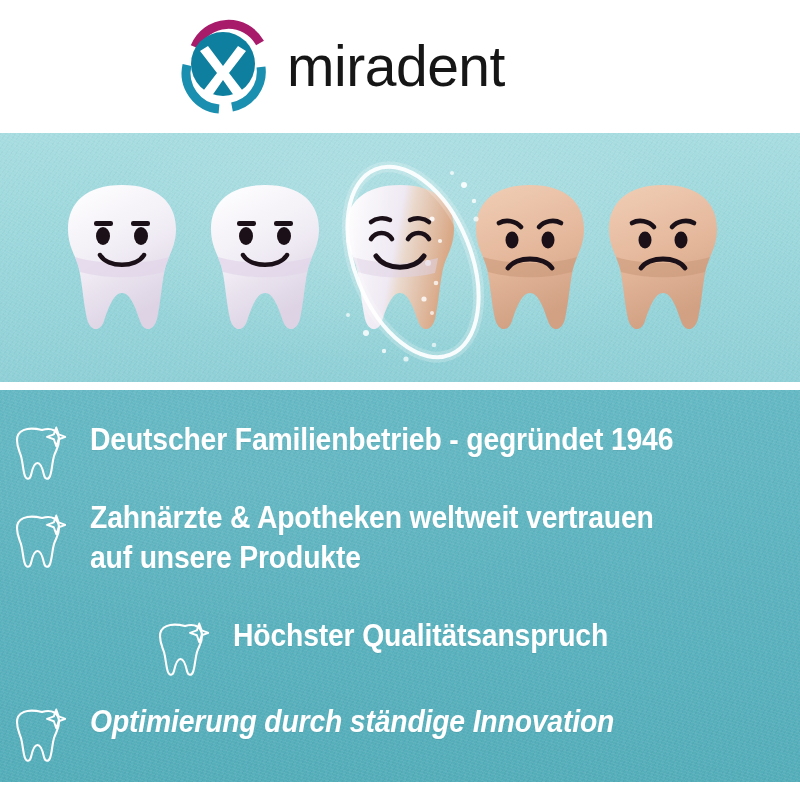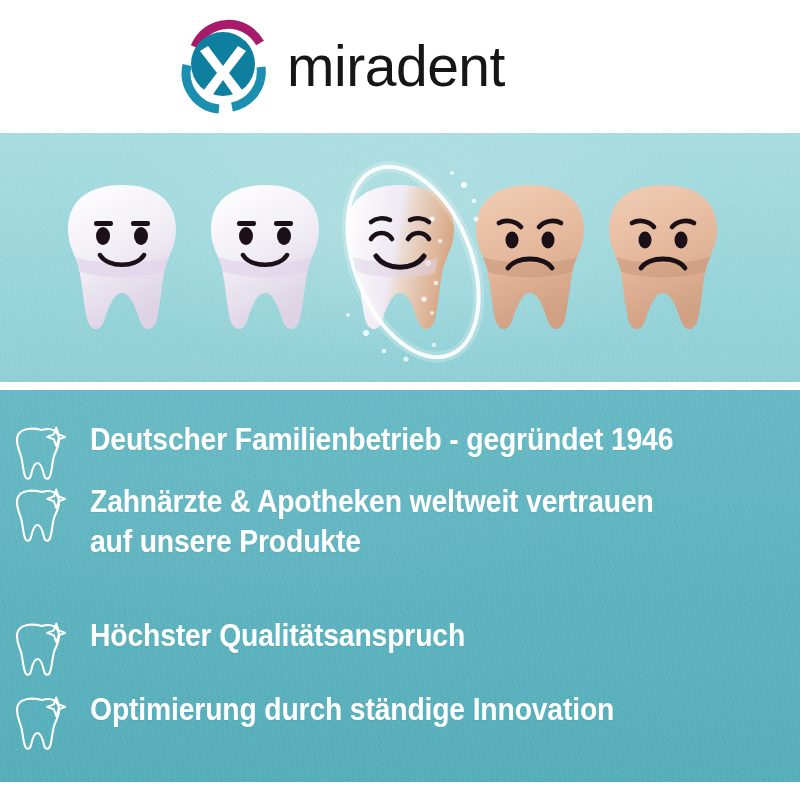--- a/index.html
+++ b/index.html
@@ -74,23 +74,23 @@
       repeating-linear-gradient(-62deg, rgba(0,0,0,.08) 0 1px, rgba(0,0,0,0) 1px 4px),
       repeating-linear-gradient(84deg, rgba(255,255,255,.08) 0 2px, rgba(0,0,0,0) 2px 6px),
       radial-gradient(ellipse 70% 60% at 30% 25%, rgba(255,255,255,.10), rgba(255,255,255,0) 65%);
   }
   .benefit-list{position:absolute;inset:0;}
   .benefit{
     position:absolute;left:14px;right:20px;
     display:flex;align-items:flex-start;gap:24px;
   }
   .b1{top:30px;}
-  .b2{top:92px;}
-  .b3{top:226px;}
-  .b4{top:300px;}
+  .b2{top:108px;align-items:center;}
+  .b3{top:226px;justify-content:center;}
+  .b4{top:312px;font-style:italic;}
   .tooth-icon{flex:none;width:52px;height:58px;margin-top:2px;}
   .tooth-icon svg{display:block;width:52px;height:58px;}
   .benefit-text{
     color:#ffffff;
     font-family:"Liberation Sans", sans-serif;
     font-weight:700;
     font-size:30.5px;
     line-height:1.30;
     letter-spacing:-0.2px;
     transform:scaleX(0.93);

